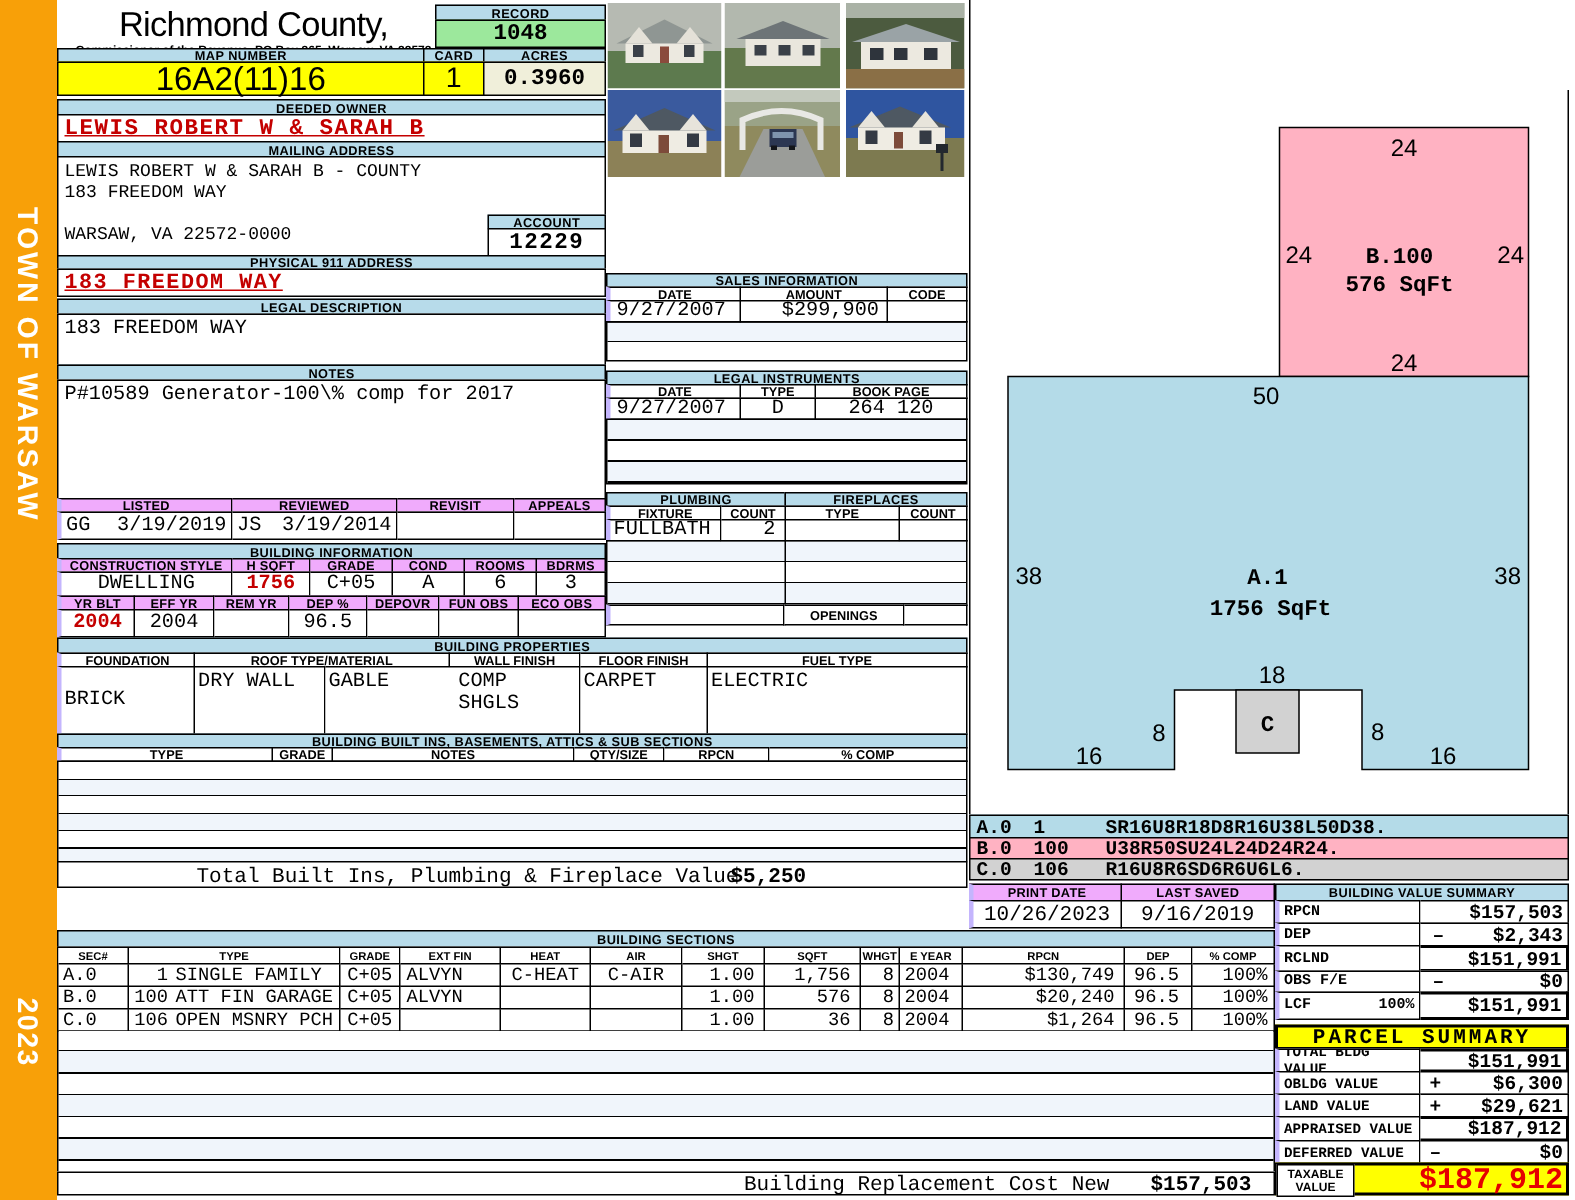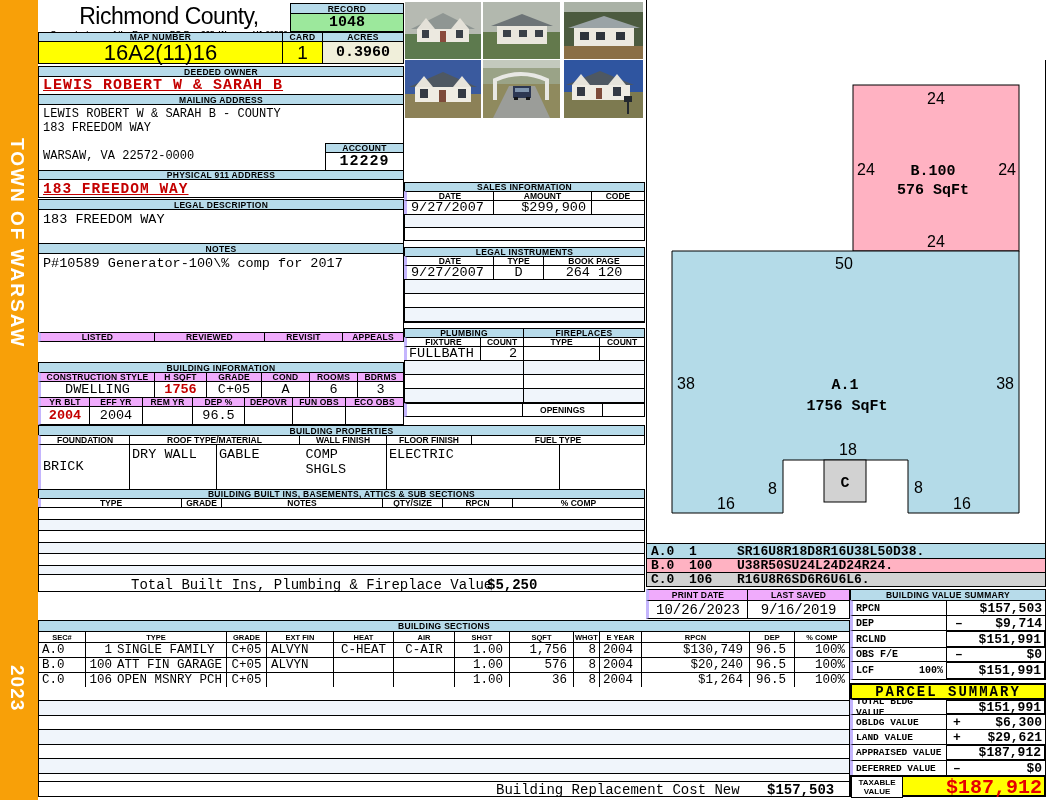--- a/index.html
+++ b/index.html
@@ -91,20 +91,32 @@
 
   <div class="bar" style="left:38px;top:243px;width:366px;height:11px">NOTES</div>
   <div class="bx m" style="left:38px;top:253px;width:366px;height:80px;font-size:13.5px;padding:2px 4px">P#10589 Generator-100\% comp for 2017</div>
 
   <div class="frow" style="left:38px;top:332px;width:366px;height:10px">
     <div class="fc fcb" style="width:117px">LISTED</div>
     <div class="fc fcb" style="width:110px">REVIEWED</div>
     <div class="fc fcb" style="width:78px">REVISIT</div>
     <div class="fc fcb" style="width:61px">APPEALS</div>
   </div>
+  <div class="frow m" style="left:38px;top:341px;width:366px;height:19px;font-size:13.5px">
+    <div class="fc fcw sb" style="width:117px;padding:0 3px">
+      <span>GG</span>
+      <span>3/19/2019</span>
+    </div>
+    <div class="fc fcw sb" style="width:110px;padding:0 3px">
+      <span>JS</span>
+      <span>3/19/2014</span>
+    </div>
+    <div class="fc fcw" style="width:78px"></div>
+    <div class="fc fcw" style="width:61px"></div>
+  </div>
 
   <div class="bar" style="left:38px;top:362px;width:366px;height:11px">BUILDING INFORMATION</div>
   <div class="frow" style="left:38px;top:372px;width:366px;height:10px">
     <div class="fc fcb" style="width:117px">CONSTRUCTION STYLE</div>
     <div class="fc fcb" style="width:52px">H SQFT</div>
     <div class="fc fcb" style="width:55px">GRADE</div>
     <div class="fc fcb" style="width:48px">COND</div>
     <div class="fc fcb" style="width:48px">ROOMS</div>
     <div class="fc fcb" style="width:46px">BDRMS</div>
   </div>
@@ -261,20 +273,23 @@
     <div class="fc fcw" style="width:92px;align-items:flex-start;justify-content:flex-start;padding:14px 0 0 2px">
       <span>BRICK</span>
     </div>
     <div class="fc fcw" style="width:87px;align-items:flex-start;justify-content:flex-start;padding:2px 0 0 2px">
       <span>DRY WALL</span>
     </div>
     <div class="fc fcw" style="width:170px;align-items:flex-start;justify-content:flex-start;padding:2px 0 0 2px">
       <span>GABLE</span>
       <span style="margin-left:46px">COMP SHGLS</span>
     </div>
+    <div class="fc fcw" style="width:85px;align-items:flex-start;justify-content:flex-start;padding:2px 0 0 2px">
+      <span>CARPET</span>
+    </div>
     <div class="fc fcw" style="width:173px;align-items:flex-start;justify-content:flex-start;padding:2px 0 0 2px">
       <span>ELECTRIC</span>
     </div>
   </div>
 
   <div class="bar" style="left:38px;top:489px;width:607px;height:10px">BUILDING BUILT INS, BASEMENTS, ATTICS &amp; SUB SECTIONS</div>
   <div class="frow" style="left:38px;top:498px;width:607px;height:10px">
     <div class="fc fcw" style="width:144px;font:bold 8.5px 'Liberation Sans',sans-serif">TYPE</div>
     <div class="fc fcw" style="width:40px;font:bold 8.5px 'Liberation Sans',sans-serif">GRADE</div>
     <div class="fc fcw" style="width:161px;font:bold 8.5px 'Liberation Sans',sans-serif">NOTES</div>
@@ -302,21 +317,21 @@
     <div class="fc fcw left lblm" style="width:97px;padding-left:3px">RPCN</div>
     <div class="fc fcw sumv" style="width:99px;justify-content:space-between;padding:0 3px 0 8px">
       <span></span>
       <span>$157,503</span>
     </div>
   </div>
   <div class="frow" style="left:850px;top:615px;width:196px;height:16px">
     <div class="fc fcw left lblm" style="width:97px;padding-left:3px">DEP</div>
     <div class="fc fcw sumv" style="width:99px;justify-content:space-between;padding:0 3px 0 8px">
       <span>–</span>
-      <span>$9,714</span>
+      <span>$2,343</span>
     </div>
   </div>
   <div class="frow" style="left:850px;top:630px;width:196px;height:18px">
     <div class="fc fcw left lblm" style="width:97px;padding-left:3px">RCLND</div>
     <div class="fc fcw sumv right" style="width:99px;border-width:2px;padding-right:3px">$151,991</div>
   </div>
   <div class="frow" style="left:850px;top:647px;width:196px;height:15px">
     <div class="fc fcw left lblm" style="width:97px;padding-left:3px">OBS F/E</div>
     <div class="fc fcw sumv" style="width:99px;justify-content:space-between;padding:0 3px 0 8px">
       <span>–</span>

